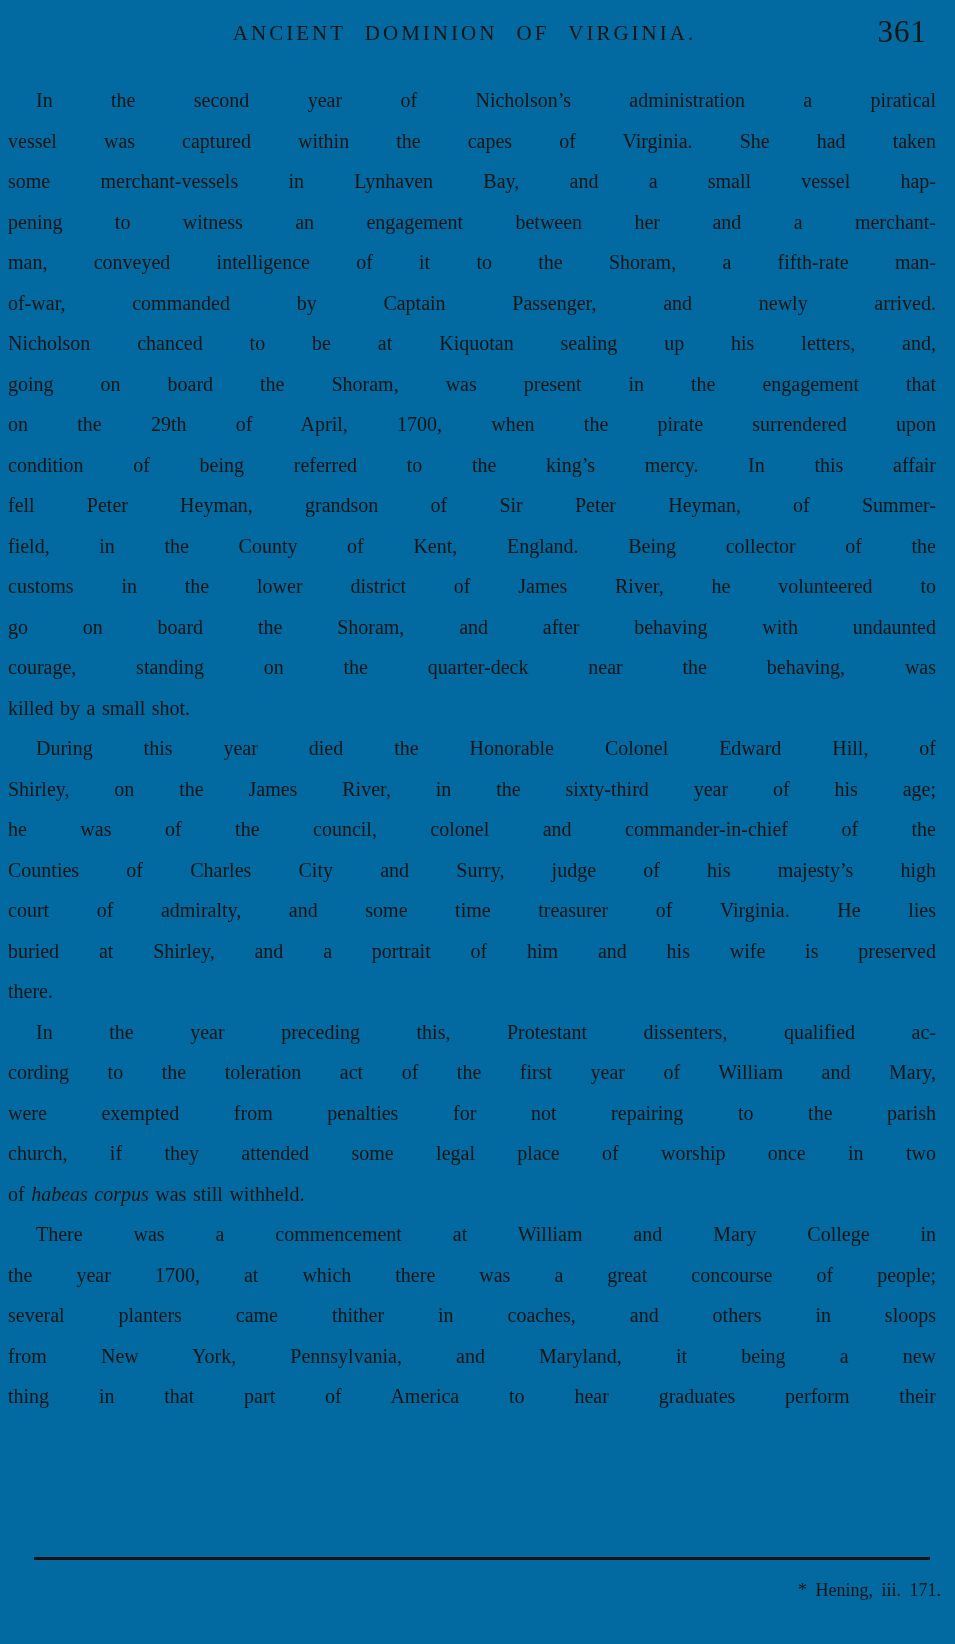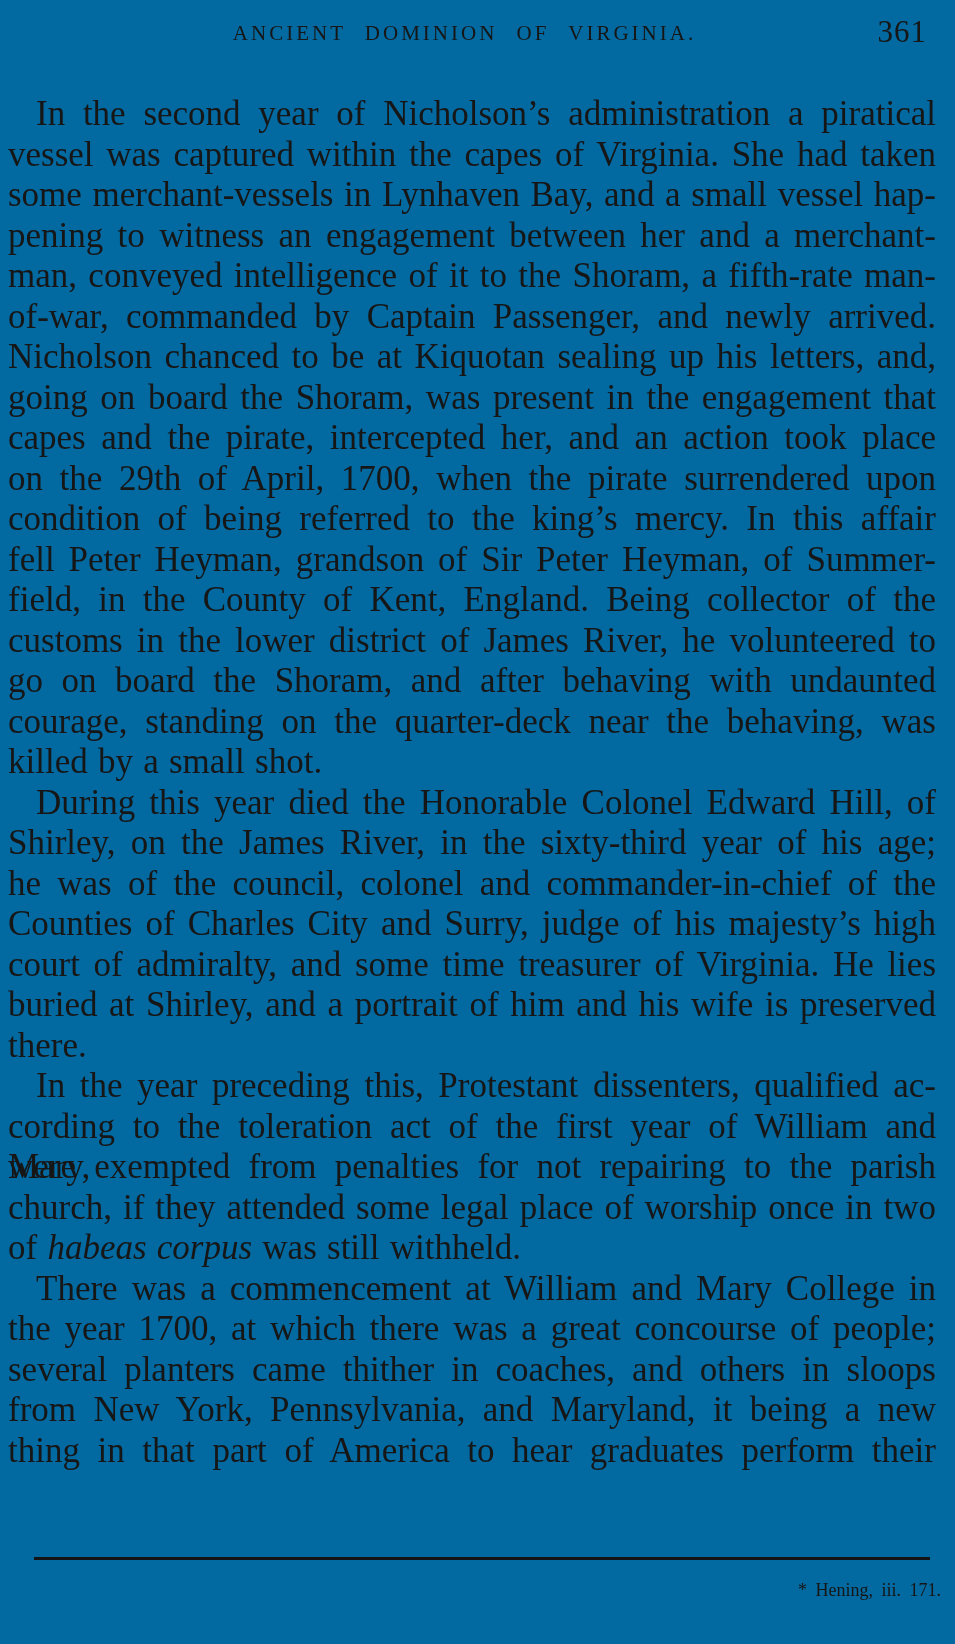--- a/index.html
+++ b/index.html
@@ -32,24 +32,24 @@
     position: absolute;
     top: 14px;
     right: 28px;
     font-size: 31px;
     letter-spacing: 1px;
     margin-left: 33px;
   }
   
   .text-body {
     position: absolute;
-    top: 94px;
+    top: 80px;
     left: 8px;
     width: 928px;
-    font-size: 35px;
+    font-size: 20px;
     line-height: 40.5px;
   }
   .line {
     height: 40.5px;
     text-align: justify;
     text-align-last: justify;
     -moz-text-align-last: justify;
     word-spacing: 1.5px;
   }
   .line.first { text-indent: 28px; }
@@ -89,21 +89,20 @@
   <div class="text-body">
       <div class="paragraph">
         <div class="line first"><span>In the second year of Nicholson’s administration a piratical</span></div>
         <div class="line"><span>vessel was captured within the capes of Virginia.  She had taken</span></div>
         <div class="line"><span>some merchant-vessels in Lynhaven Bay, and a small vessel hap-</span></div>
         <div class="line"><span>pening to witness an engagement between her and a merchant-</span></div>
         <div class="line"><span>man, conveyed intelligence of it to the Shoram, a fifth-rate man-</span></div>
         <div class="line"><span>of-war, commanded by Captain Passenger, and newly arrived.</span></div>
         <div class="line"><span>Nicholson chanced to be at Kiquotan sealing up his letters, and,</span></div>
         <div class="line"><span>going on board the Shoram, was present in the engagement that</span></div>
-        <div class="line"><span>capes and the pirate, intercepted her, and an action took place</span></div>
         <div class="line"><span>on the 29th of April, 1700, when the pirate surrendered upon</span></div>
         <div class="line"><span>condition of being referred to the king’s mercy.  In this affair</span></div>
         <div class="line"><span>fell Peter Heyman, grandson of Sir Peter Heyman, of Summer-</span></div>
         <div class="line"><span>field, in the County of Kent, England.  Being collector of the</span></div>
         <div class="line"><span>customs in the lower district of James River, he volunteered to</span></div>
         <div class="line"><span>go on board the Shoram, and after behaving with undaunted</span></div>
         <div class="line"><span>courage, standing on the quarter-deck near the behaving, was</span></div>
         <div class="line lastline"><span>killed by a small shot.</span></div>
       </div>
       <div class="paragraph">

